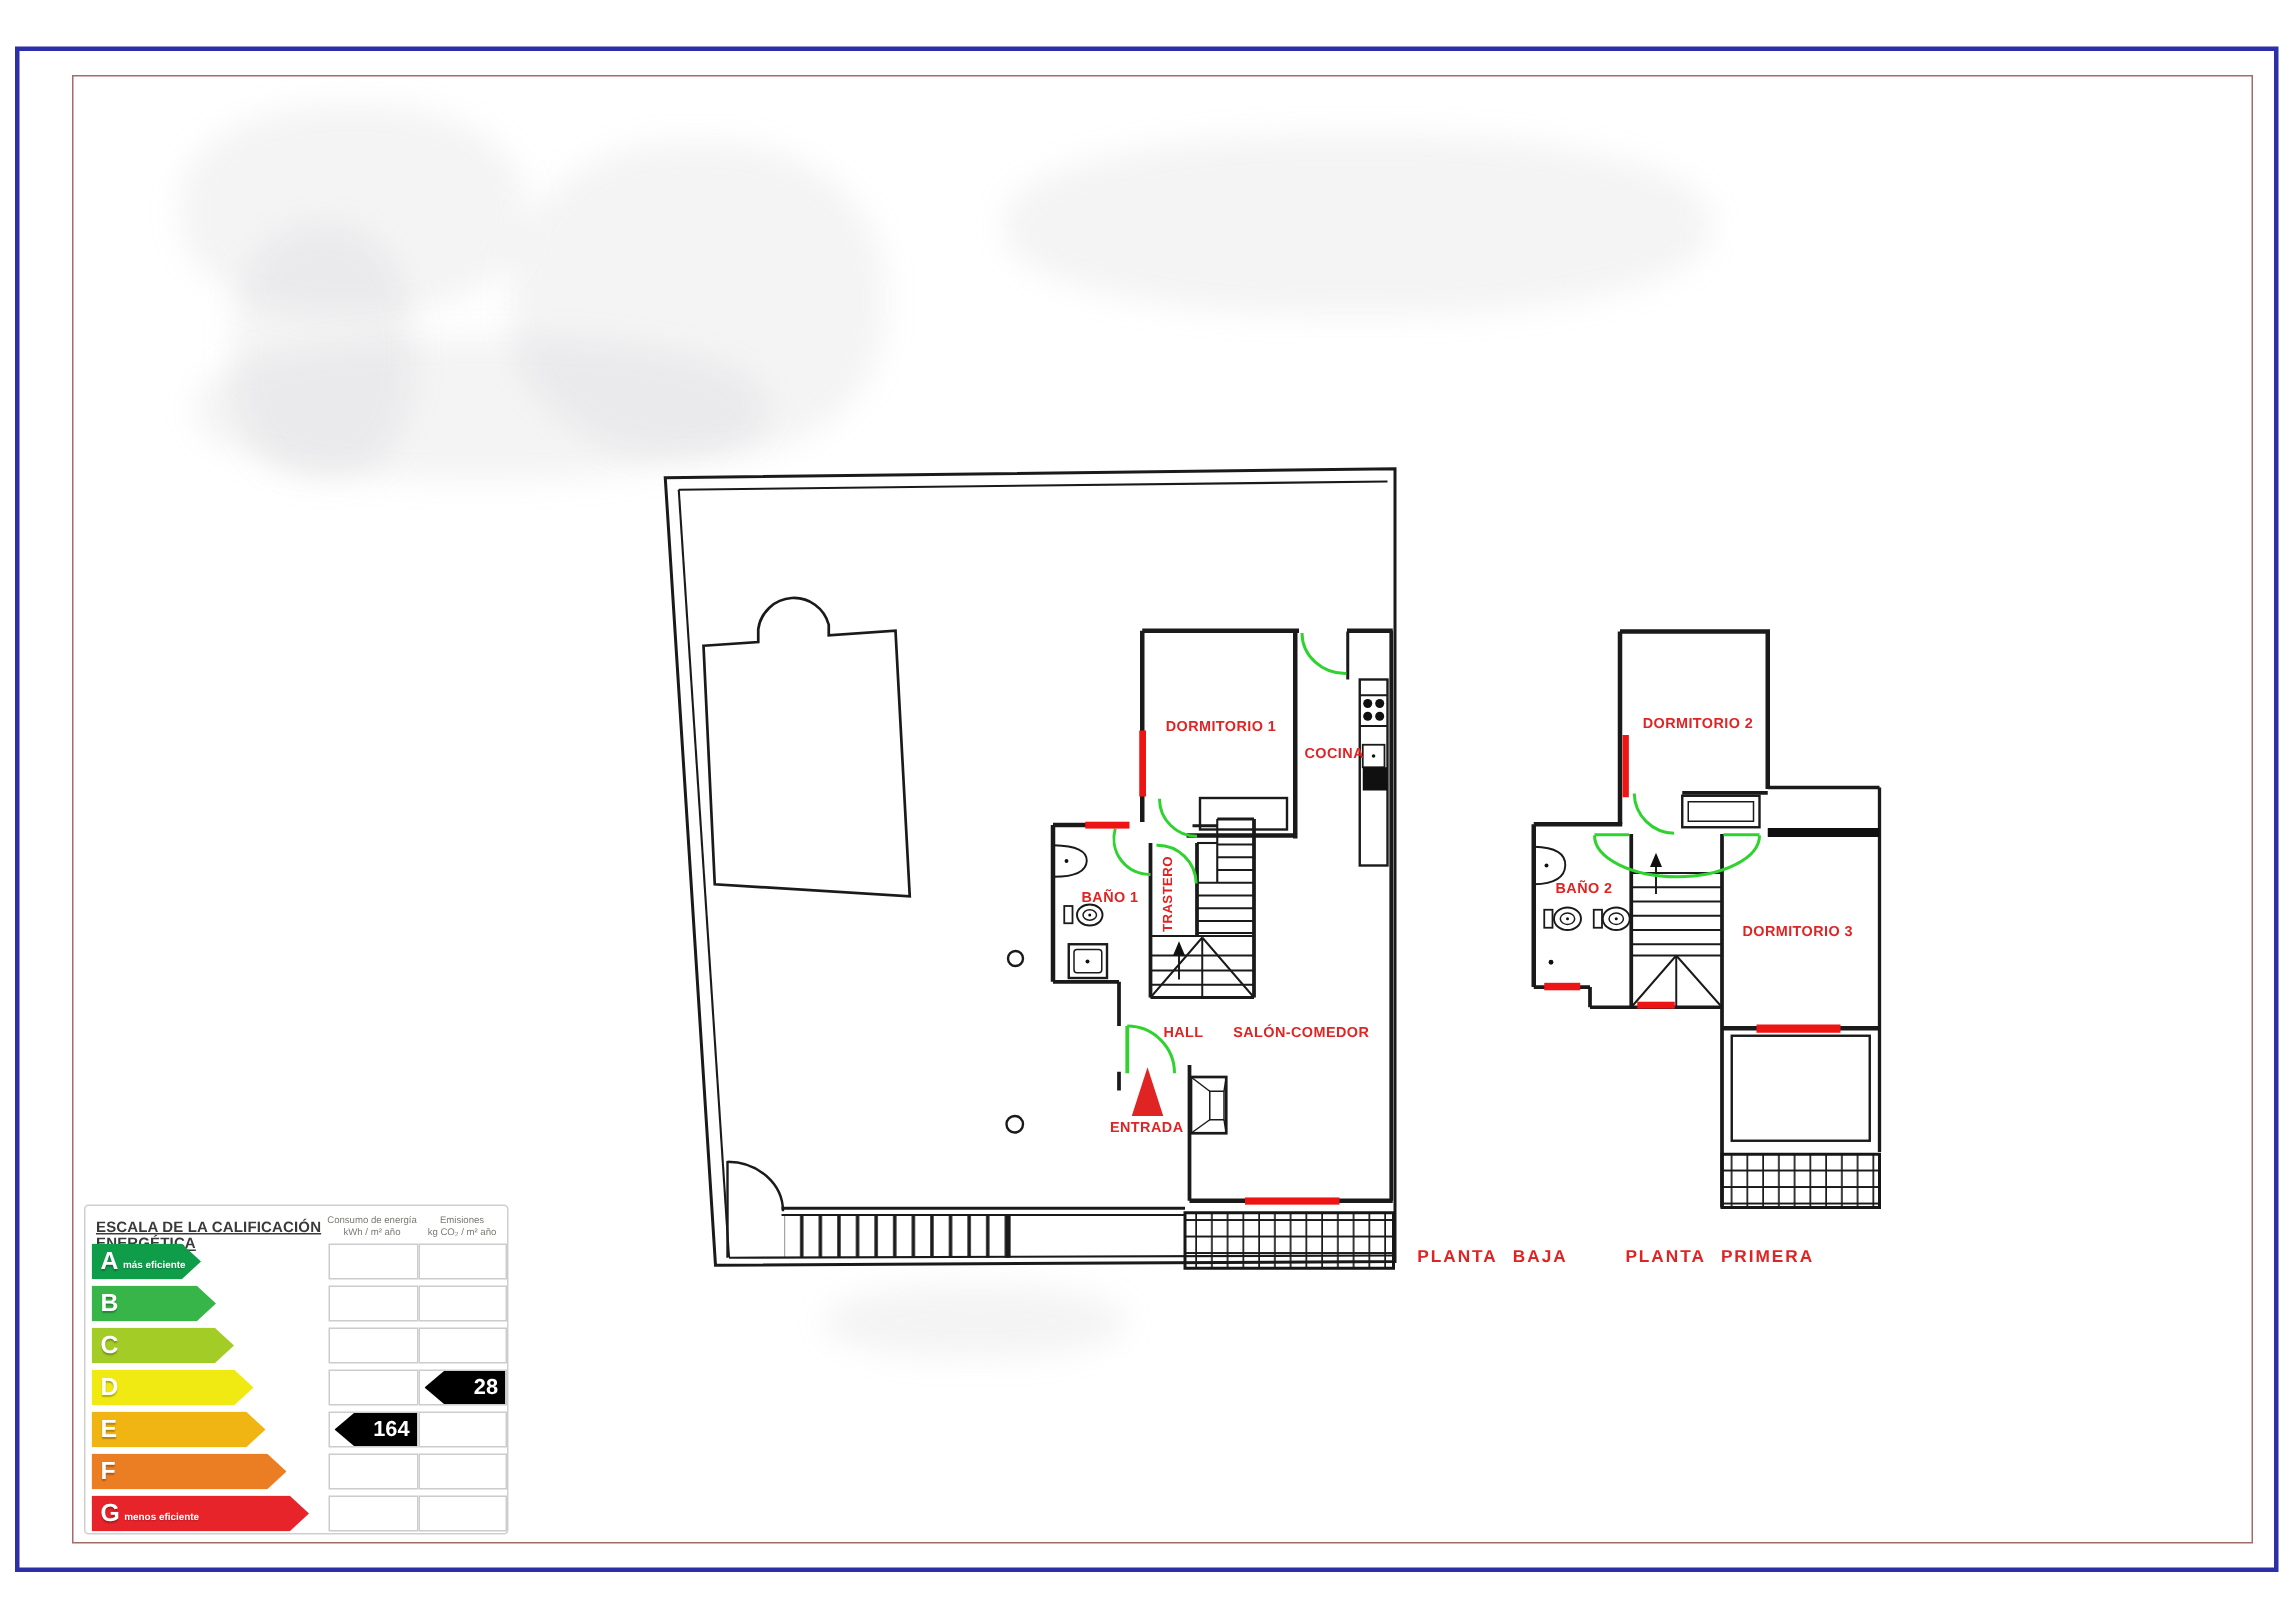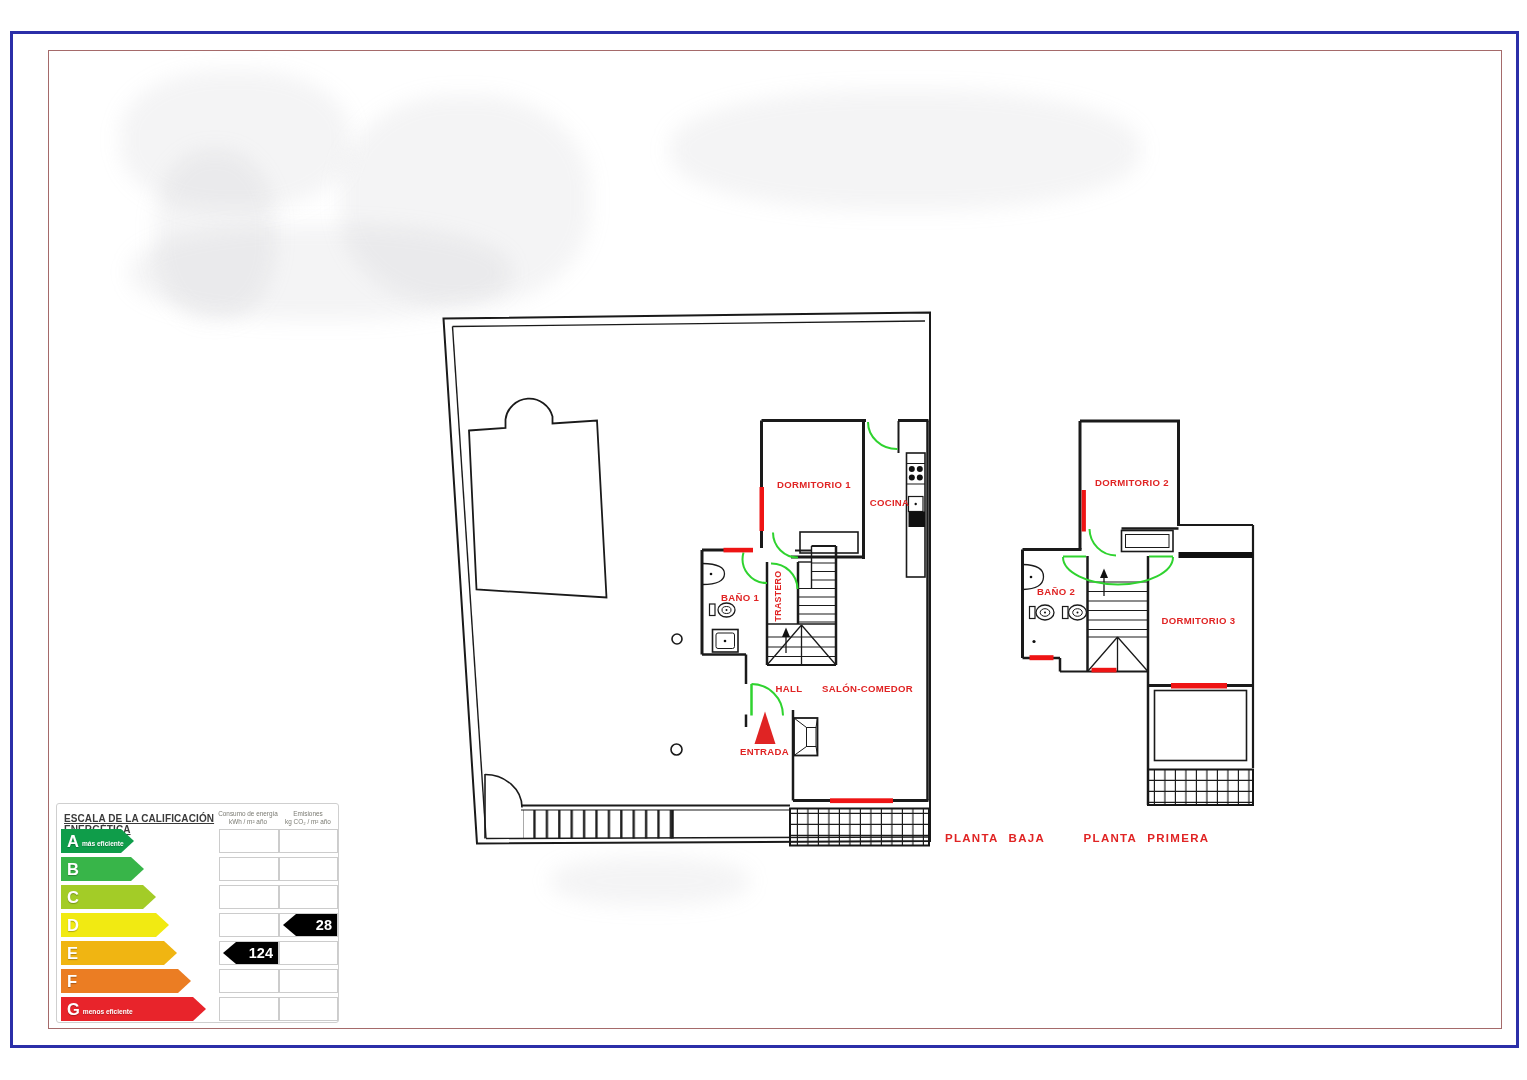--- a/index.html
+++ b/index.html
@@ -310,21 +310,21 @@
           <div class="e-cell e-cell-1"></div>
           <div class="e-cell e-cell-2">
             <div class="e-value">28</div>
           </div>
         </div>
         <div class="e-row">
           <div class="e-band" style="width: 116px; background: rgb(240, 181, 18);">
             <span class="e-letter">E</span>
           </div>
           <div class="e-cell e-cell-1">
-            <div class="e-value">124</div>
+            <div class="e-value">164</div>
           </div>
           <div class="e-cell e-cell-2"></div>
         </div>
         <div class="e-row">
           <div class="e-band" style="width: 130px; background: rgb(235, 125, 35);">
             <span class="e-letter">F</span>
           </div>
           <div class="e-cell e-cell-1"></div>
           <div class="e-cell e-cell-2"></div>
         </div>

